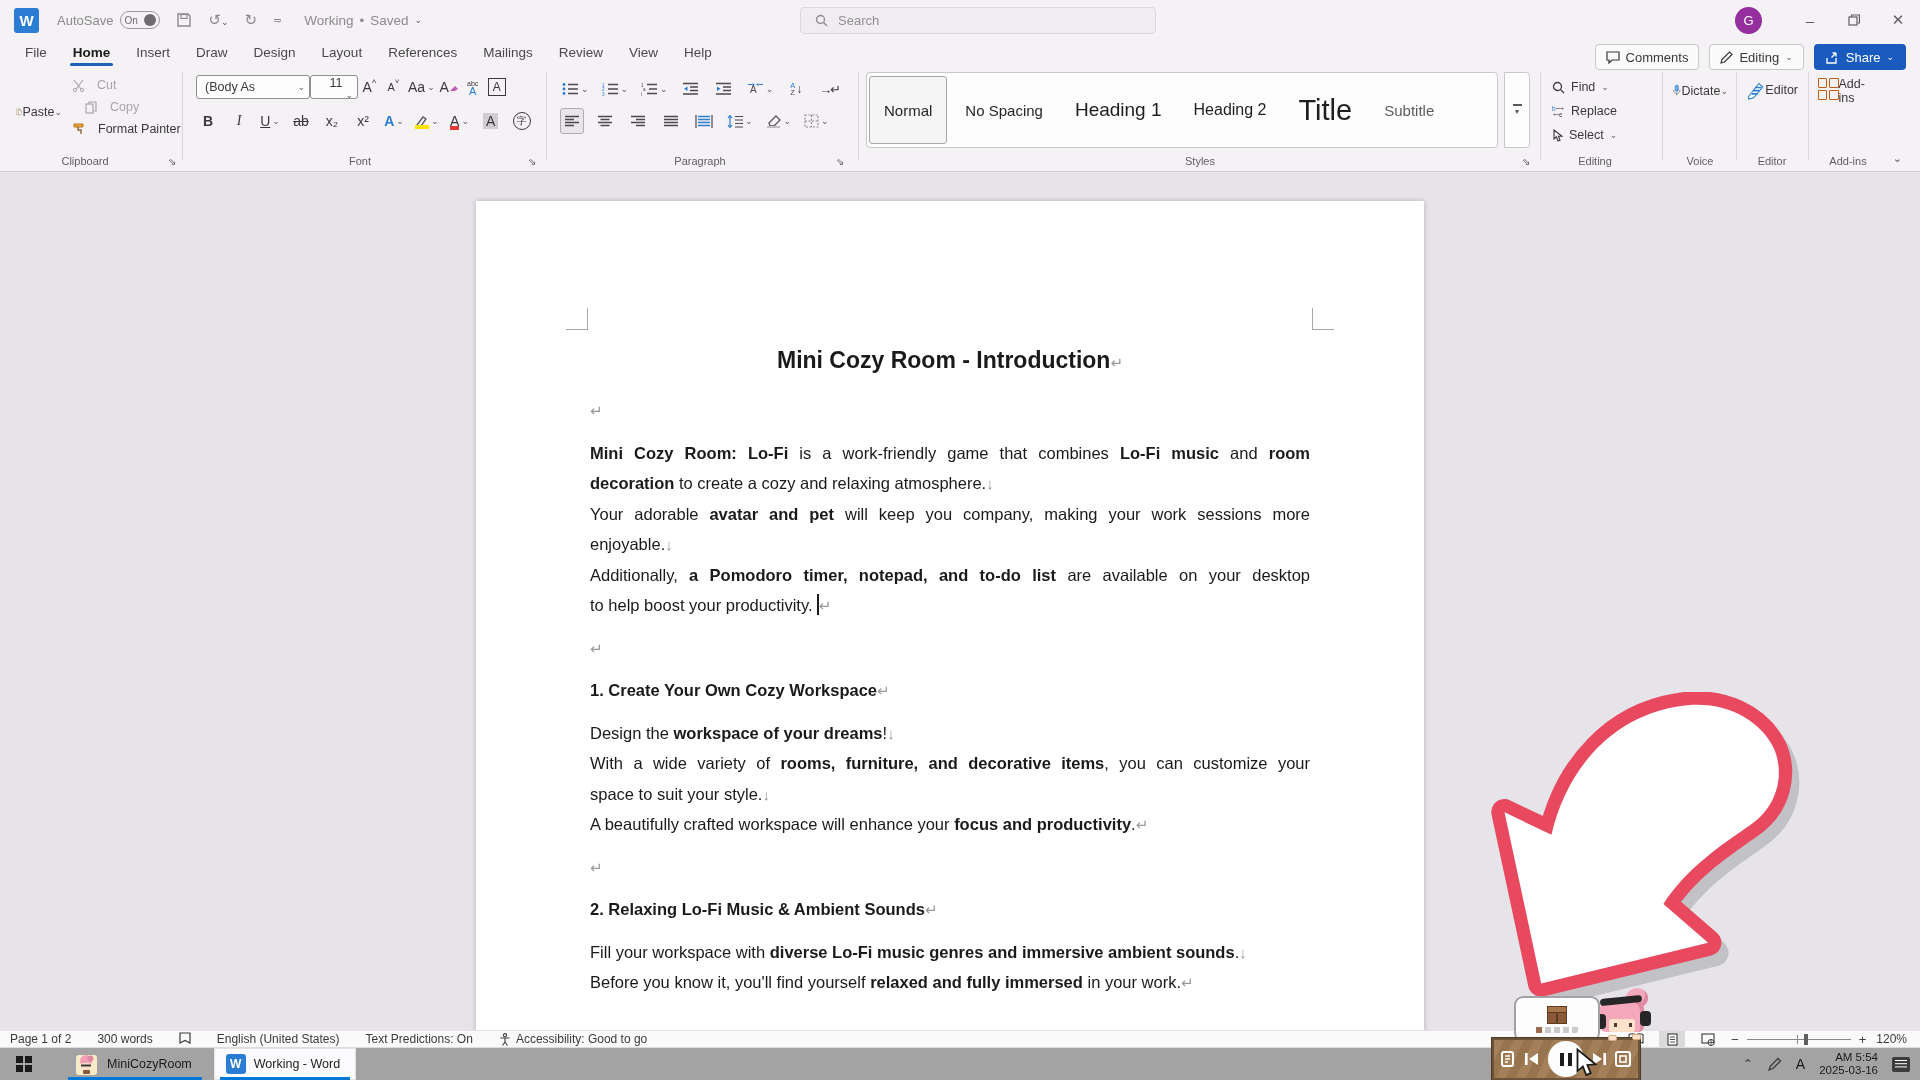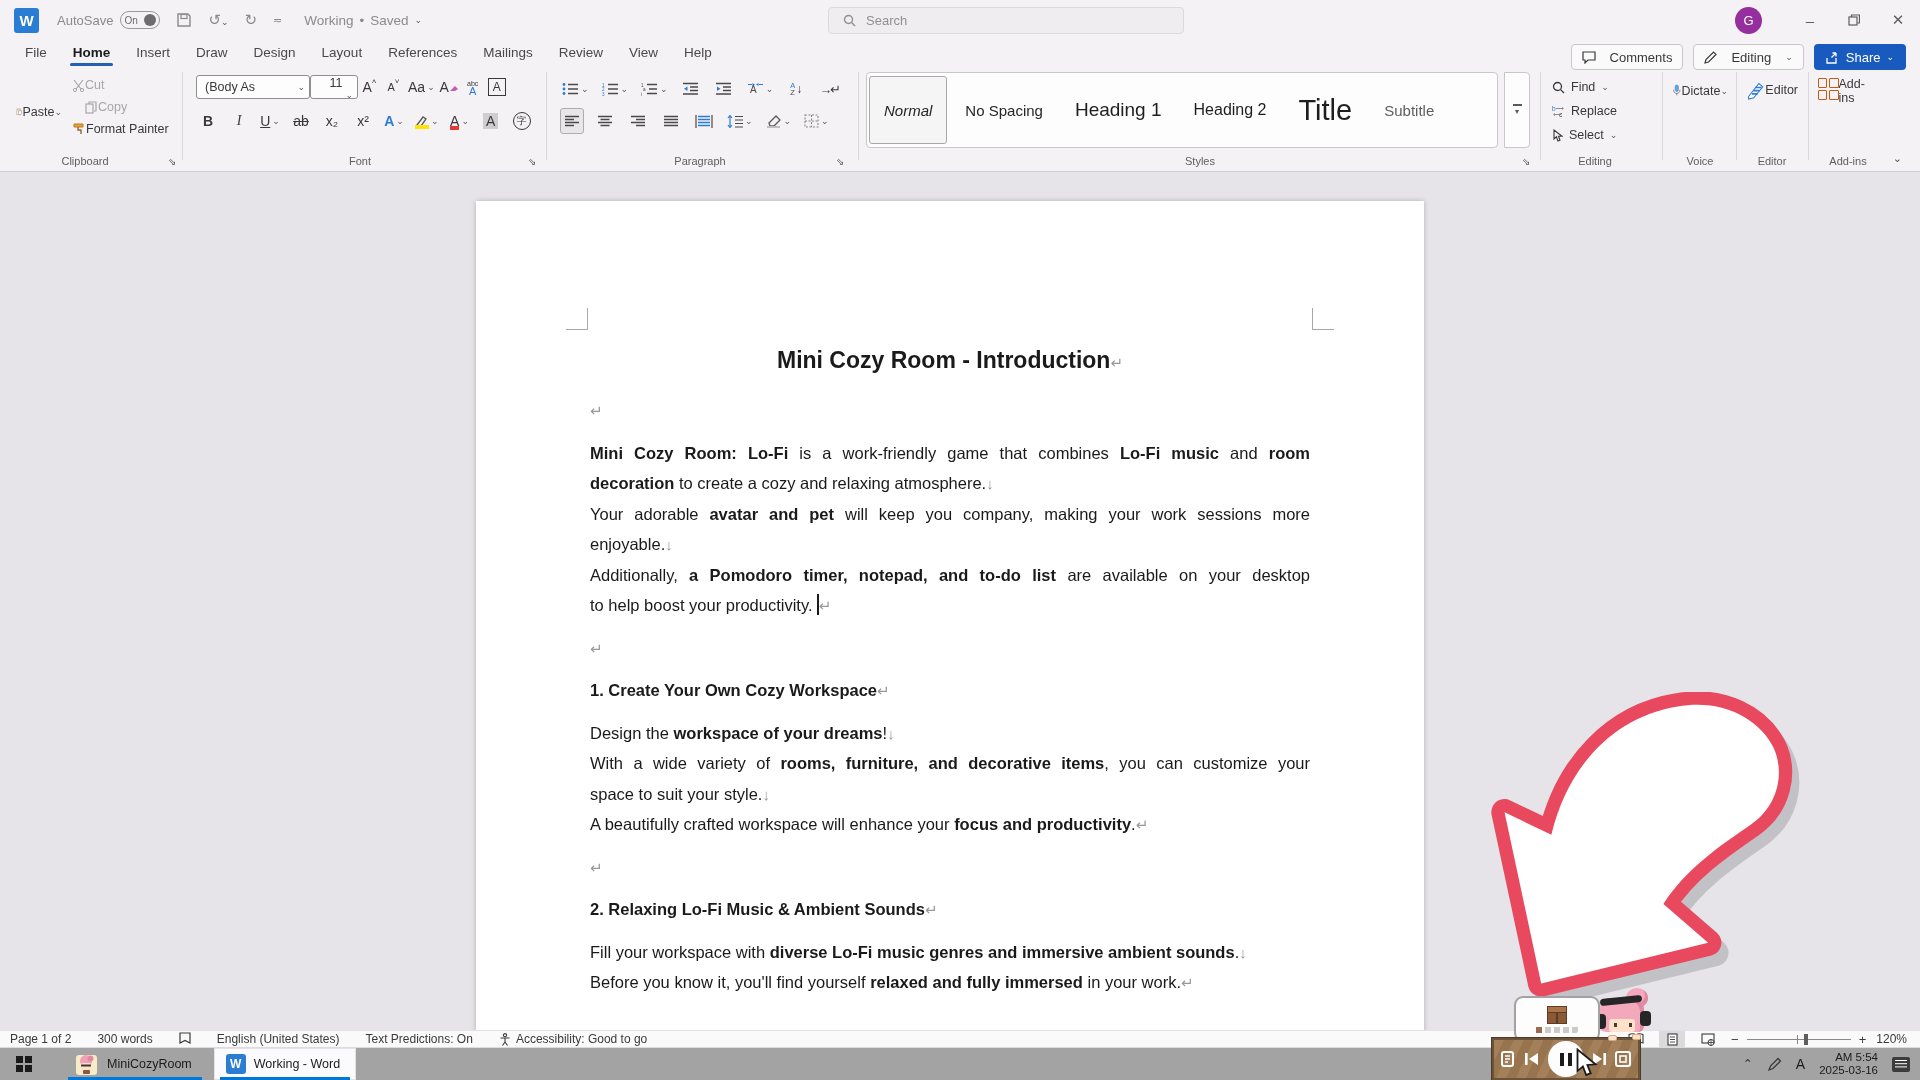--- a/index.html
+++ b/index.html
@@ -9,49 +9,49 @@
 
   
   .titlebar { position:absolute; left:0; top:0; width:1920px; height:40px; background:#f4f2f4; display:flex; align-items:center; }
   .word-logo { width:25px; height:25px; background:#2b7cd3; border-radius:3px; color:#fff; font-weight:bold; font-size:15px; display:flex; align-items:center; justify-content:center; margin-left:14px; }
   .autosave { display:flex; align-items:center; gap:7px; margin-left:18px; color:#8c8a8c; font-size:13px; }
   .toggle { width:40px; height:18px; border:1px solid #9a989a; border-radius:9px; display:flex; align-items:center; padding:0 3px; gap:4px; color:#6e6c6e; font-size:10px; }
   .toggle .knob { width:12px; height:12px; border-radius:50%; background:#6e6c6e; margin-left:auto; }
   .qat { display:flex; align-items:center; gap:16px; margin-left:16px; color:#8c8a8c; }
   .qat svg { display:block; }
   .doc-title-group { display:flex; align-items:center; gap:6px; margin-left:22px; color:#8c8a8c; font-size:13.5px; }
-  .search-pill { position:absolute; left:800px; top:7px; width:356px; height:27px; background:#efedef; border:1px solid #dbd9db; border-radius:4px; display:flex; align-items:center; gap:10px; padding-left:14px; color:#918f91; font-size:13px;margin-left:28px; }
+  .search-pill { position:absolute; left:800px; top:7px; width:356px; height:27px; background:#efedef; border:1px solid #dbd9db; border-radius:4px; display:flex; align-items:center; gap:10px; padding-left:14px; color:#918f91; font-size:13px; }
   .tb-right { position:absolute; right:0; top:0; height:40px; display:flex; align-items:center; gap:0; }
   .avatar { width:27px; height:27px; border-radius:50%; background:#952f9e; color:#fff; font-size:13px; display:flex; align-items:center; justify-content:center; margin-right:26px; }
   .winbtn { width:44px; height:40px; display:flex; align-items:center; justify-content:center; color:#5f5d5f; font-size:15px; }
 
   
   .tabsrow { position:absolute; left:0; top:40px; width:1920px; height:26px; background:#f4f2f4; display:flex; align-items:flex-end; padding-left:12px; }
   .tab { position:relative; padding:0 13px 6px; font-size:13.5px; color:#4a484a; cursor:default; }
   .tab.active { color:#1b1a1b; font-weight:bold; }
   .tab.active::after { content:""; position:absolute; left:10px; right:10px; bottom:0; height:3px; border-radius:2px; background:#2160b6; }
   .top-actions { position:absolute; right:14px; top:44px; display:flex; gap:10px; align-items:center; z-index:5; }
-  .pillbtn { height:26px; border:1px solid #c9c7c9; border-radius:4px; background:#fbfafb; display:flex; align-items:center; gap:14px; padding:0 10px; font-size:13px; color:#3a383a; }
+  .pillbtn { height:26px; border:1px solid #c9c7c9; border-radius:4px; background:#fbfafb; display:flex; align-items:center; gap:6px; padding:0 10px; font-size:13px; color:#3a383a; }
   .sharebtn { height:26px; border-radius:4px; background:#185abd; color:#fff; display:flex; align-items:center; gap:6px; padding:0 12px; font-size:13px; }
   .chev { font-size:9px; color:#5a585a; }
   .sharebtn .chev { color:#fff; }
 
   
   .ribbon { position:absolute; left:0; top:66px; width:1920px; height:106px; background:#f4f2f4; border-bottom:1px solid #cfcdd1; }
   .gdiv { position:absolute; top:6px; height:88px; width:1px; background:#d9d7d9; }
   .glabel { position:absolute; bottom:4px; font-size:11px; color:#605e60; text-align:center; }
   .glaunch { position:absolute; bottom:4px; font-size:10px; color:#605e60; }
   .rowicons { position:absolute; display:flex; align-items:center; }
   .ibtn { min-width:24px; height:26px; padding:0 2px; display:flex; align-items:center; justify-content:center; gap:1px; font-size:14px; color:#3a383a; }
   .ibtn .chev { margin-left:1px; }
   svg.icon { display:block; }
 
   
   .paste-btn { position:absolute; left:16px; top:8px; width:46px; height:76px; display:flex; flex-direction:row; align-items:center; font-size:12.5px; color:#3a383a; }
-  .clip-item { display:flex; align-items:center; gap:0; font-size:12.5px; color:#a8a6a8; }
+  .clip-item { display:flex; align-items:center; gap:12px; font-size:12.5px; color:#a8a6a8; }
   .clip-item.en { color:#3a383a; }
 
   
   .combo { height:24px; border:1px solid #908e90; border-radius:3px; background:#fdfdfd; display:flex; align-items:center; font-size:12.5px; color:#3a383a; padding:0 4px 0 8px; }
   .combo .chev { margin-left:auto; }
 
   .glyph-b { font-weight:bold; }
   .glyph-i { font-style:italic; font-family:"Liberation Serif",serif; }
   .glyph-u { text-decoration:underline; }
   .glyph-strike { text-decoration:line-through; }
@@ -63,21 +63,21 @@
   .shade-a { background:#cfcdcf; padding:0 3px; }
   .enclose { width:18px; height:18px; border:1.2px solid #3a383a; border-radius:50%; font-size:10px; display:flex; align-items:center; justify-content:center; }
   .boxed-a { border:1.2px solid #3a383a; width:18px; height:18px; font-size:12px; display:flex; align-items:center; justify-content:center; }
   .grow-caret { font-size:8px; position:relative; top:-6px; left:-1px; }
 
   .alignsel { border:1px solid #adabad; background:#e8e6e8; border-radius:3px; }
 
   
   .styles-gallery { position:absolute; left:866px; top:6px; width:632px; height:76px; background:#fdfdfd; border:1px solid #c9c7c9; border-radius:4px; display:flex; align-items:stretch; overflow:hidden; }
   .style-item { display:flex; align-items:center; justify-content:center; padding:0 14px; margin:3px 2px; border-radius:3px; white-space:nowrap; }
-  .style-item.selected { border:1px solid #a9a7a9; background:#f6f5f6;font-style:italic; }
+  .style-item.selected { border:1px solid #a9a7a9; background:#f6f5f6; }
   .s-normal { font-size:15px; color:#262626; }
   .s-nospace { font-size:15px; color:#262626; }
   .s-h1 { font-size:19px; color:#1f1e1f; }
   .s-h2 { font-size:16px; color:#1f1e1f; }
   .s-title { font-size:29px; color:#1f1e1f; }
   .s-subtitle { font-size:15px; color:#5f5d5f; }
   .styles-more { position:absolute; left:1504px; top:6px; width:26px; height:76px; border:1px solid #c9c7c9; border-radius:0 4px 4px 0; background:#fdfdfd; display:flex; align-items:center; justify-content:center; flex-direction:column; color:#5a585a; }
   .styles-more .mbar { width:9px; height:1.5px; background:#5a585a; margin-bottom:1px; }
   .styles-more .mtri { font-size:8px; }
 

